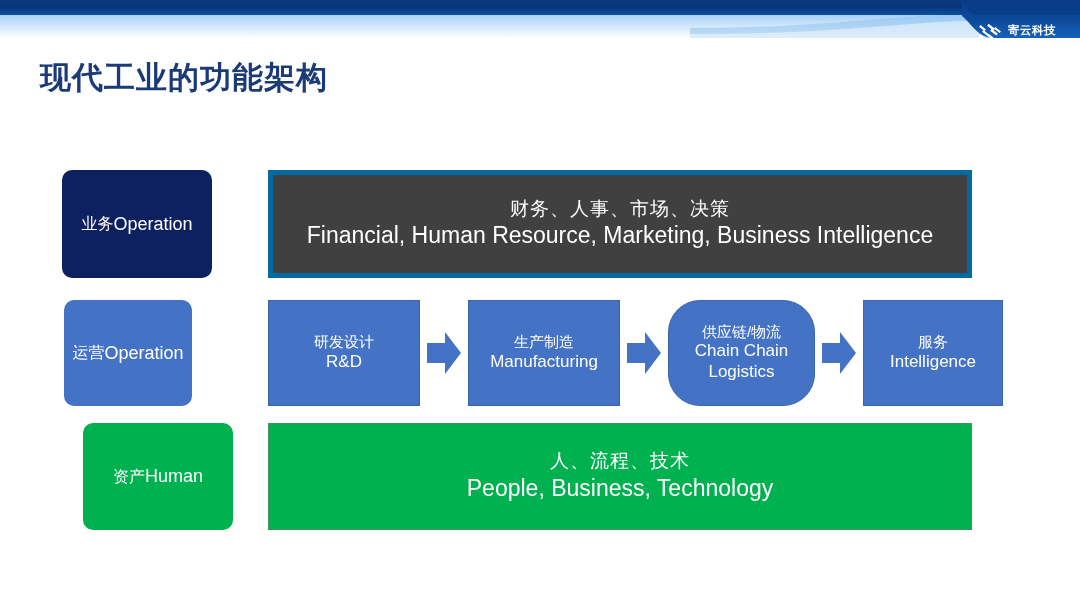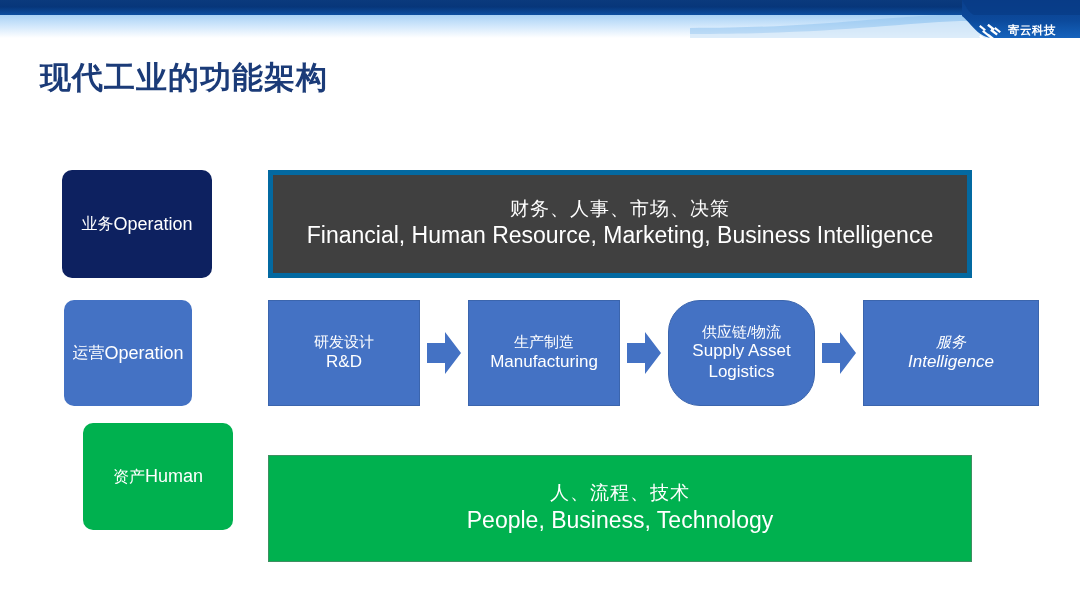--- a/index.html
+++ b/index.html
@@ -148,21 +148,20 @@
     text-align: center;
     line-height: 1.3;
   }
   .panel-business {
     background: #404040;
     border: 5px solid #0369a1;
   }
   .panel-asset {
     background: #00b14f;
     border: 1px solid #3f8f61;
-    margin-top: 32px;
   }
   .panel .cn { font-size: 19px; letter-spacing: 1px; }
   .panel .en { font-size: 23px; }
 
   
   .chain {
     position: absolute;
     left: 268px;
     top: 0;
     width: 704px;
@@ -181,21 +180,21 @@
     color: #ffffff;
     text-align: center;
     line-height: 1.22;
     flex: none;
   }
   .proc-box .cn { font-size: 15px; }
   .proc-box .en { font-size: 17px; }
   .proc-1 { width: 152px; }
   .proc-2 { width: 152px; }
   .proc-3 { width: 147px; border-radius: 32px; }
-  .proc-4 { width: 176px; font-style: italic; }
+  .proc-4 { width: 140px; }
 
   .chain-arrow {
     flex: none;
     width: 48px;
     height: 56px;
     display: flex;
     align-items: center;
     justify-content: center;
   }
   .chain-arrow svg { display: block; }
@@ -284,21 +283,21 @@
       </div>
 
       <div class="chain-arrow">
         <svg width="34" height="46" viewBox="0 0 34 46">
           <path d="M0,13 L18,13 L18,2 L34,23 L18,44 L18,33 L0,33 Z" fill="#4472c4"></path>
         </svg>
       </div>
 
       <div class="proc-box proc-3">
         <span class="cn">供应链/物流</span>
-        <span class="en">Supply Asset</span>
+        <span class="en">Chain Chain</span>
         <span class="en">Logistics</span>
       </div>
 
       <div class="chain-arrow">
         <svg width="34" height="46" viewBox="0 0 34 46">
           <path d="M0,13 L18,13 L18,2 L34,23 L18,44 L18,33 L0,33 Z" fill="#4472c4"></path>
         </svg>
       </div>
 
       <div class="proc-box proc-4">

